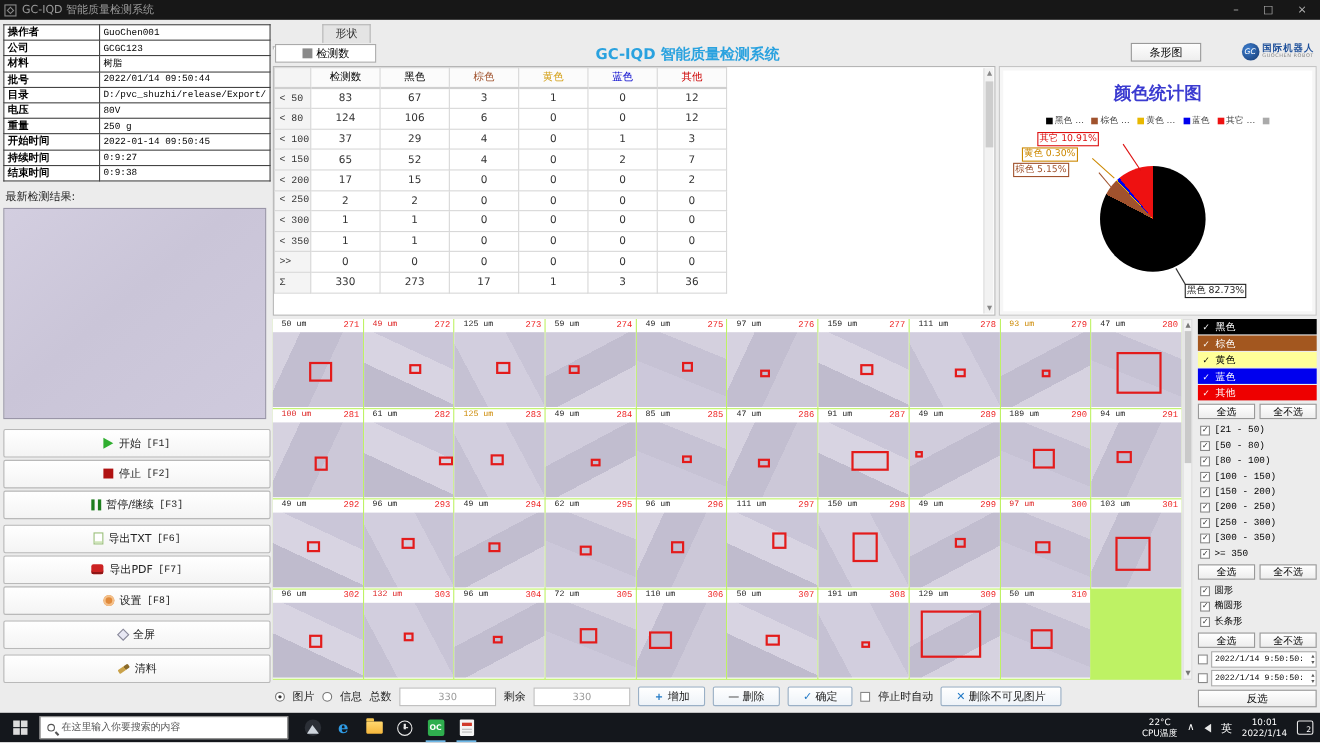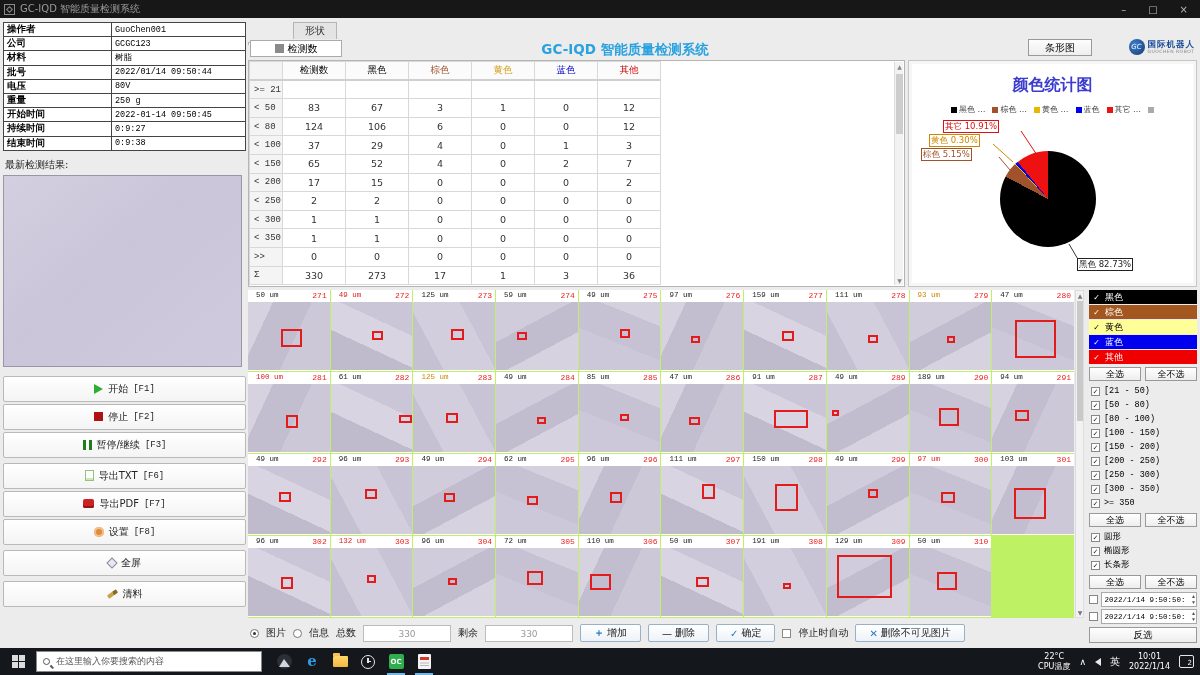--- a/index.html
+++ b/index.html
@@ -182,20 +182,24 @@
           </tr>
           <tr>
             <td class="lbl">材料</td>
             <td class="val">树脂</td>
           </tr>
           <tr>
             <td class="lbl">批号</td>
             <td class="val">2022/01/14 09:50:44</td>
           </tr>
           <tr>
+            <td class="lbl">目录</td>
+            <td class="val">D:/pvc_shuzhi/release/Export/</td>
+          </tr>
+          <tr>
             <td class="lbl">电压</td>
             <td class="val">80V</td>
           </tr>
           <tr>
             <td class="lbl">重量</td>
             <td class="val">250 g</td>
           </tr>
           <tr>
             <td class="lbl">开始时间</td>
             <td class="val">2022-01-14 09:50:45</td>
@@ -283,29 +287,20 @@
               <th class="rowlbl"></th>
               <th style="color: rgb(0, 0, 0);">检测数</th>
               <th style="color: rgb(0, 0, 0);">黑色</th>
               <th style="color: rgb(160, 82, 45);">棕色</th>
               <th style="color: rgb(212, 160, 23);">黄色</th>
               <th style="color: rgb(0, 0, 204);">蓝色</th>
               <th style="color: rgb(204, 0, 0);">其他</th>
             </tr>
           </thead>
         <tbody id="stats-body">
-            <tr>
-              <td class="rowlbl">&gt;= 21</td>
-              <td></td>
-              <td></td>
-              <td></td>
-              <td></td>
-              <td></td>
-              <td></td>
-            </tr>
             <tr>
               <td class="rowlbl">&lt;  50</td>
               <td>83</td>
               <td>67</td>
               <td>3</td>
               <td>1</td>
               <td>0</td>
               <td>12</td>
             </tr>
             <tr>

